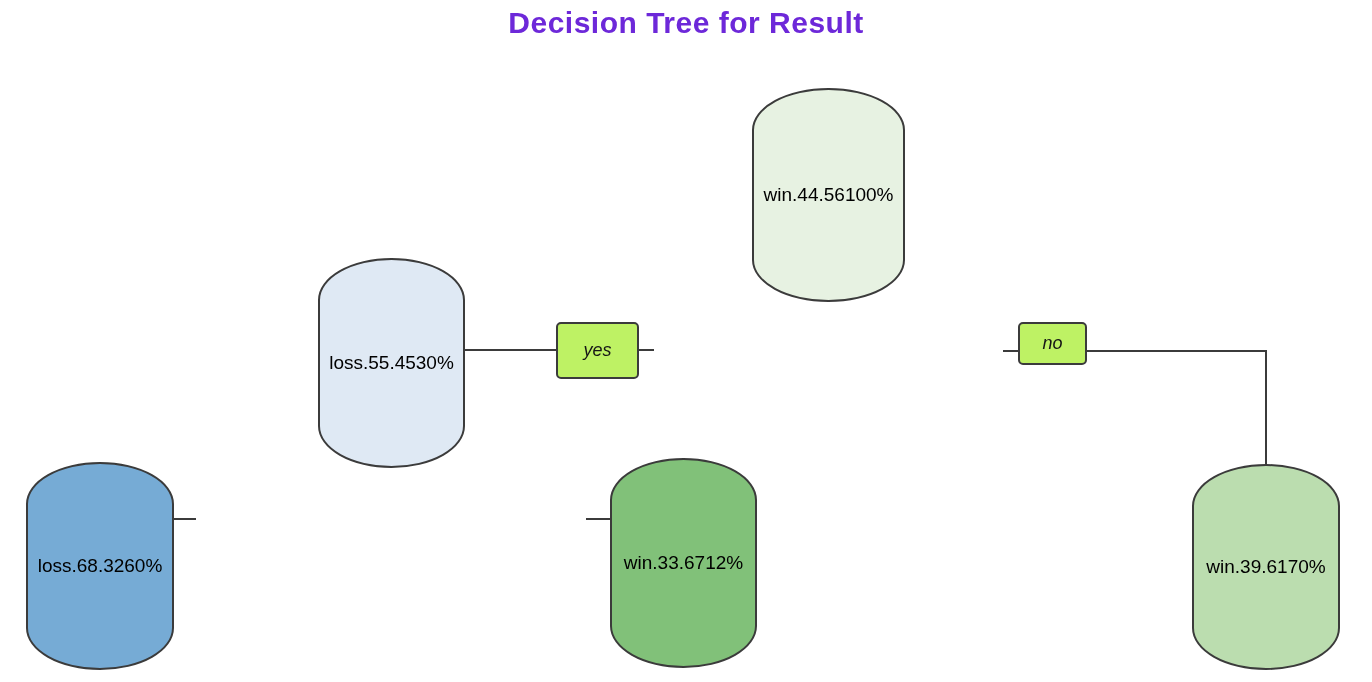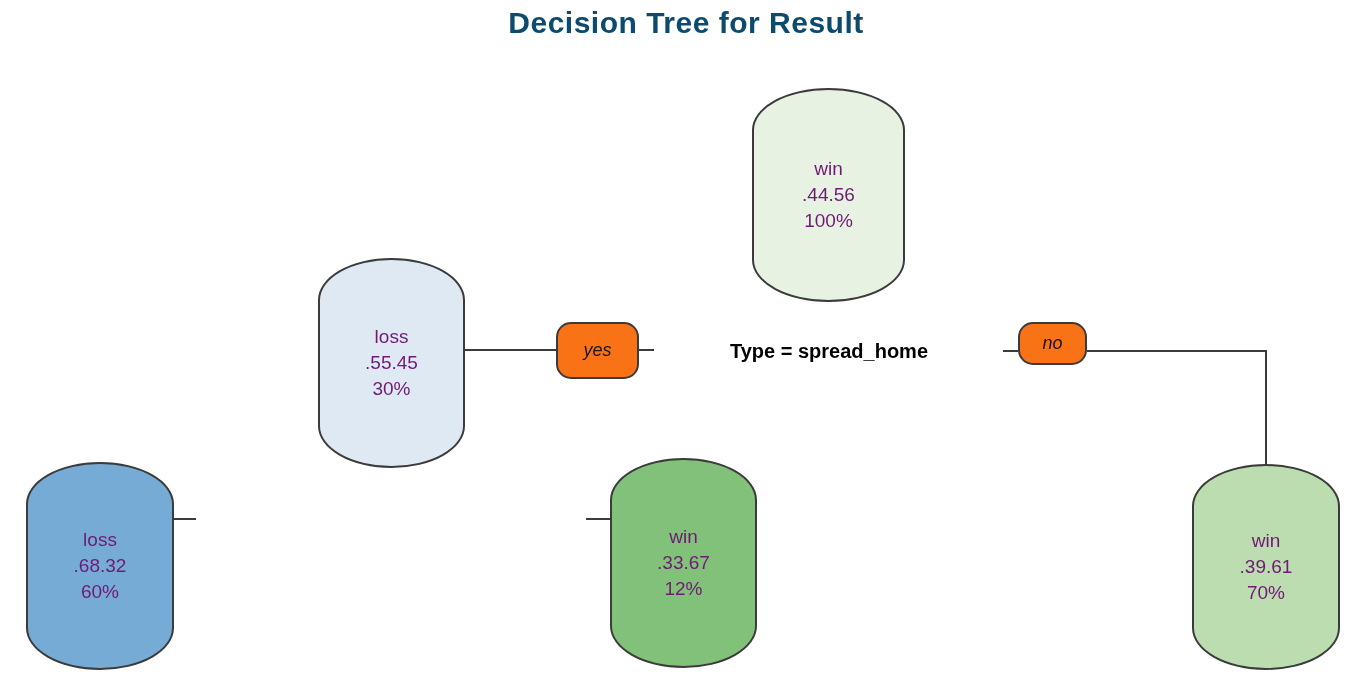--- a/index.html
+++ b/index.html
@@ -6,42 +6,42 @@
   #canvas{
     position:relative;
     width:1372px;height:682px;
     background:#ffffff;
     font-family:"Liberation Sans", sans-serif;
     overflow:hidden;
   }
   .title{
     position:absolute;left:0;right:0;top:6px;
     text-align:center;
-    font-size:30px;font-weight:bold;color:#0c4a6e;
+    font-size:30px;font-weight:bold;color:#6d28d9;
     letter-spacing:0.5px;
   }
   .node{
     position:absolute;
     border:2px solid #3b3b3b;
     border-radius:50% / 42px;
-    display:flex;flex-direction:column;
+    display:flex;flex-direction:row;
     align-items:center;justify-content:center;
     box-sizing:border-box;
-    color:#701a75;
+    color:#000000;
     font-size:19px;line-height:26px;
   }
   .node-probs{display:flex;justify-content:center;}
   .edge{position:absolute;background:#3b3b3b;}
   .edge.h{height:2px;}
   .edge.v{width:2px;}
   .branch-box{
     position:absolute;
-    background:#f97316;
+    background:#bef264;
     border:2px solid #3b3b3b;
-    border-radius:15px;
+    border-radius:5px;
     box-sizing:border-box;
     display:flex;align-items:center;justify-content:center;
     font-size:18px;font-style:italic;color:#161616;
   }
   .split-label{
     position:absolute;
     font-size:20px;font-weight:bold;color:#000000;
     text-align:center;line-height:28px;
     white-space:nowrap;
   }
@@ -106,15 +106,14 @@
     <div>70%</div>
   </div>
 
   <div class="branch-box" style="left:556px;top:322px;width:83px;height:57px;">
     <span>yes</span>
   </div>
   <div class="branch-box" style="left:1018px;top:322px;width:69px;height:43px;">
     <span>no</span>
   </div>
 
-  <div class="split-label" style="left:659px;top:337px;width:340px;">Type = spread_home</div>
 
 </div>
 
 </body></html>

